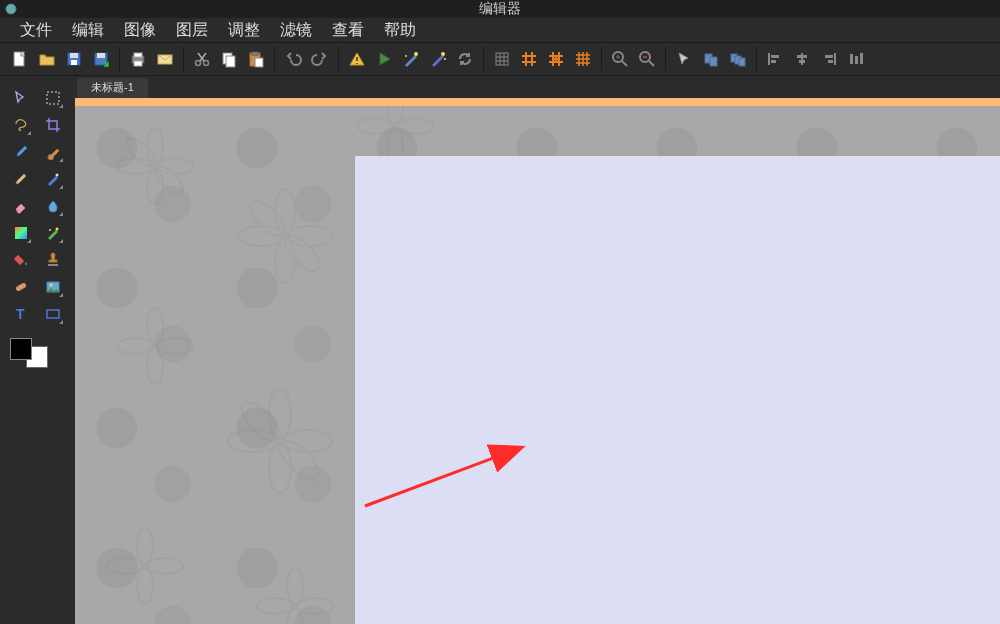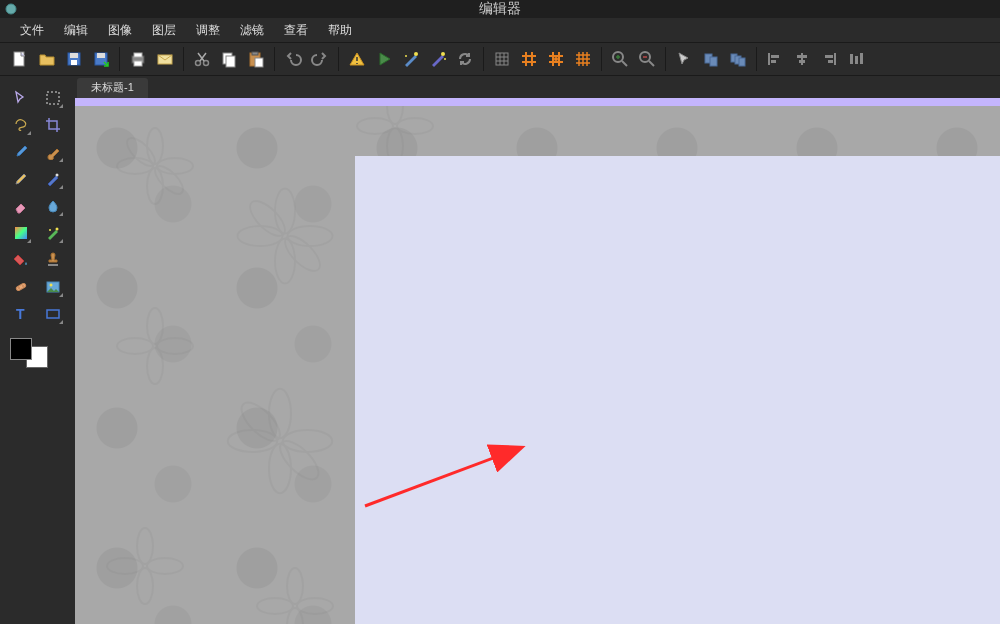--- a/index.html
+++ b/index.html
@@ -1,34 +1,34 @@
 <!DOCTYPE html>
 <html><head>
 <meta charset="utf-8">
 <style>
 * { margin: 0; padding: 0; box-sizing: border-box; }
 body { width: 1000px; height: 624px; background: #2b2b2b; font-family: "Microsoft YaHei", sans-serif; font-size: 12px; color: #ddd; overflow: hidden; position: relative; }
 .titlebar { height: 18px; background: #1f1f1f; display: flex; align-items: center; }
 .title-icon { width: 14px; height: 14px; margin-left: 4px; display: flex; align-items: center; justify-content: center; }
 .title-text { position: absolute; left: 50%; transform: translateX(-50%); text-align: center; font-size: 14px; color: #ccc; }
 .menubar { height: 24px; background: #2b2b2b; display: flex; align-items: center; padding-left: 10px; gap: 0; }
-.menu-item { padding: 4px 10px; cursor: pointer; font-size: 12px; }
+.menu-item { padding: 4px 10px; cursor: pointer; font-size: 16px; }
 .toolbar { height: 34px; background: #2b2b2b; border-top: 1px solid #1a1a1a; border-bottom: 1px solid #1a1a1a; display: flex; align-items: center; padding: 0 8px; gap: 3px; }
 .tool-btn { width: 24px; height: 24px; display: flex; align-items: center; justify-content: center; cursor: pointer; border-radius: 2px; }
 .tool-sep { width: 1px; height: 24px; background: #1a1a1a; margin: 0 3px; }
 .main { display: flex; height: 548px; }
 .sidebar { width: 75px; background: #2b2b2b; padding: 11px 6px; display: flex; flex-direction: column; gap: 5px; }
 .side-row { display: flex; gap: 10px; justify-content: flex-start; padding-left: 4px; }
 .side-tool { width: 22px; height: 22px; display: flex; align-items: center; justify-content: center; cursor: pointer; border-radius: 2px; position: relative; }
 .side-tool.has-sub::after { content: ''; position: absolute; bottom: 1px; right: 1px; width: 0; height: 0; border-left: 4px solid transparent; border-bottom: 4px solid #888; }
 .color-swatch-box { margin-top: 8px; padding-left: 4px; }
 .swatches { width: 38px; height: 30px; position: relative; }
 .swatch-bg { position: absolute; width: 22px; height: 22px; background: #fff; border: 1px solid #666; right: 0; bottom: 0; }
 .swatch-fg { position: absolute; width: 22px; height: 22px; background: #000; border: 1px solid #888; left: 0; top: 0; }
-.canvas-area { flex: 1; background: #c4b5fd; display: flex; flex-direction: column; gap: 8px; }
+.canvas-area { flex: 1; background: #fdba74; display: flex; flex-direction: column; gap: 8px; }
 .tab-strip { height: 22px; background: #2b2b2b; display: flex; align-items: flex-end; padding-left: 2px; }
 .tab { height: 20px; padding: 2px 14px; font-size: 11px; background: #3a3a3a; border-top-left-radius: 3px; border-top-right-radius: 3px; cursor: pointer; }
 .canvas-viewport { flex: 1; position: relative; overflow: hidden; }
 .pattern-bg { position: absolute; inset: 0; background: #a8a8a8; }
 .pattern-bg::before { content: ''; position: absolute; inset: 0; background-image: radial-gradient(circle at 30% 30%, rgba(0,0,0,0.05) 20px, transparent 21px), radial-gradient(circle at 70% 70%, rgba(0,0,0,0.04) 18px, transparent 19px); background-size: 140px 140px; }
 .flower { position: absolute; width: 80px; height: 80px; opacity: 0.12; pointer-events: none; }
 .canvas-doc { position: absolute; left: 280px; top: 50px; width: 720px; height: 500px; background: #dcdef3; }
 .arrow-svg { position: absolute; left: 280px; top: 330px; pointer-events: none; }
 svg { display: block; }
 </style>

